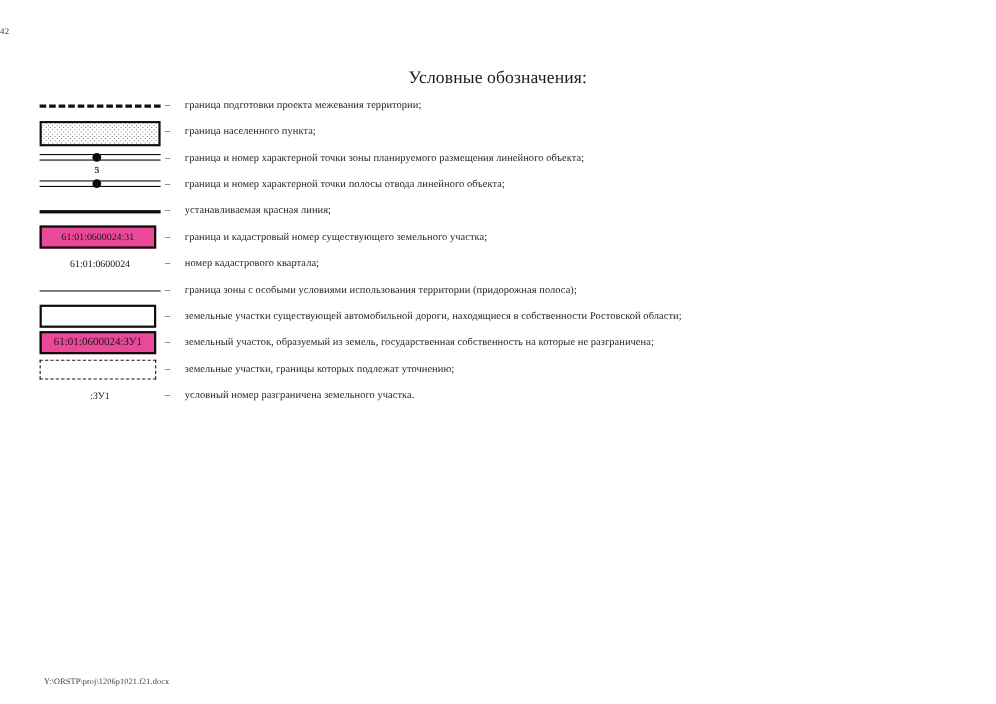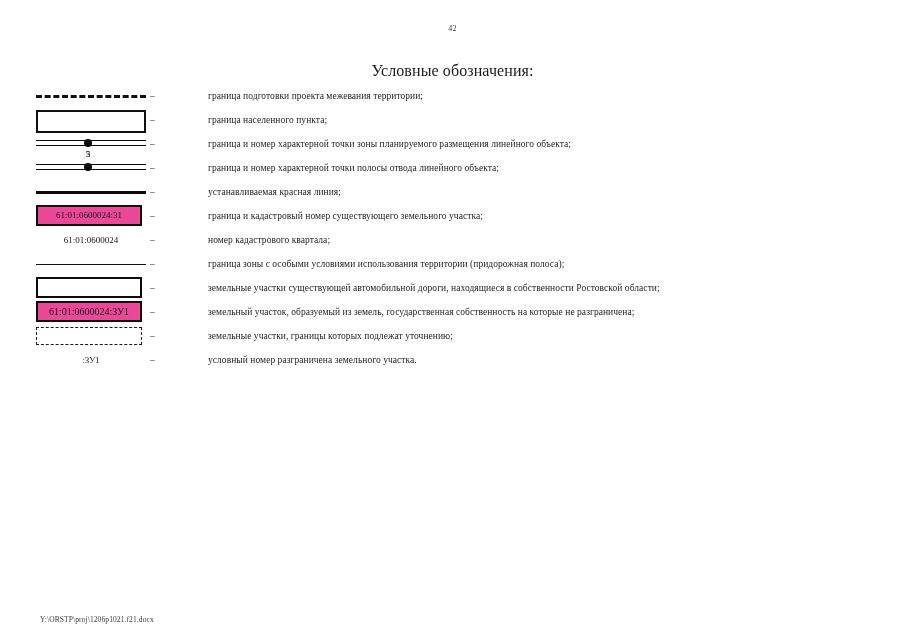--- a/index.html
+++ b/index.html
@@ -16,21 +16,21 @@
     color: #1b1b1b;
     overflow: hidden;
   }
 
   
   .page-number {
     position: absolute;
     top: 24px;
     left: 0;
     width: 905px;
-    text-align: center;
+    text-align: left;
     font-size: 8px;
     color: #3a3a3a;
     letter-spacing: 0.3px;
   }
 
   
   .legend-title {
     position: absolute;
     top: 62px;
     left: 0;
@@ -74,21 +74,20 @@
   .desc-cell {
     position: absolute;
     left: 168px;
     top: 0;
     height: 24px;
     line-height: 24px;
     font-size: 9.5px;
     color: #1d1d1d;
     white-space: nowrap;
     letter-spacing: 0.05px;
-    margin-left: 40px;
   }
 
   
 
   
   .sym-dashed-bold {
     position: absolute;
     left: 0;
     top: 11px;
     width: 110px;

